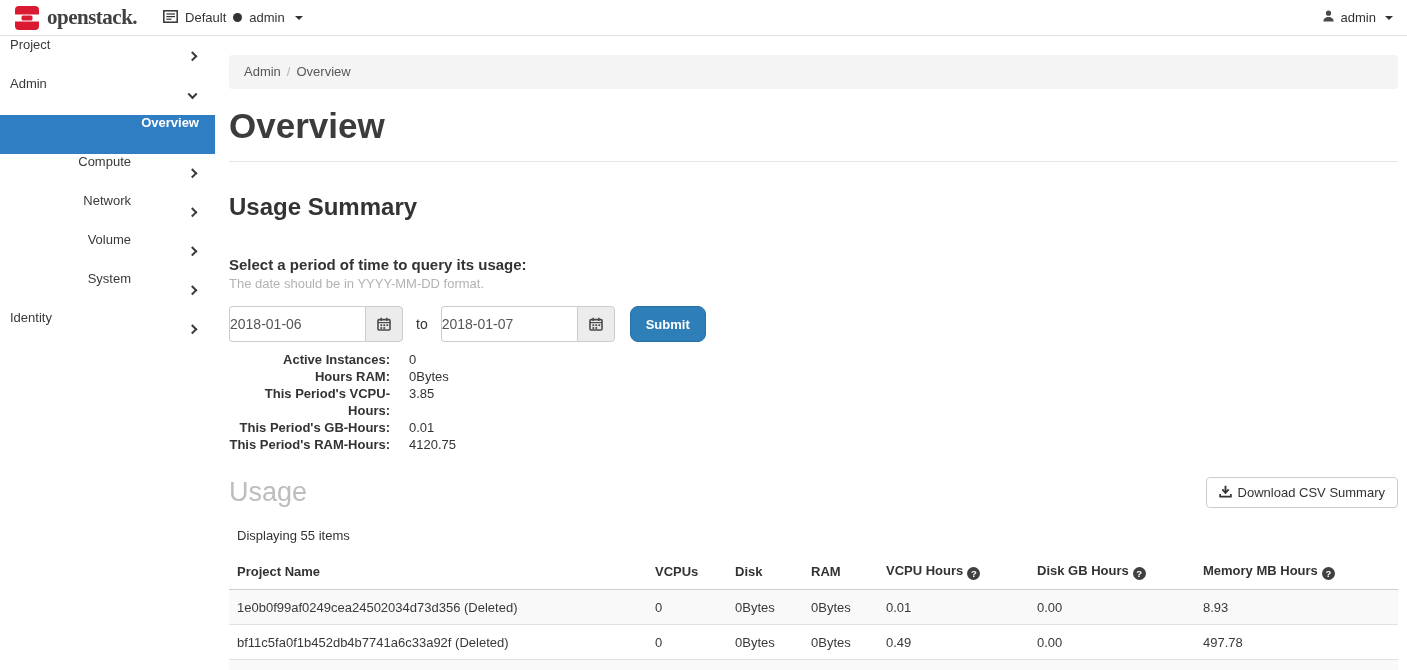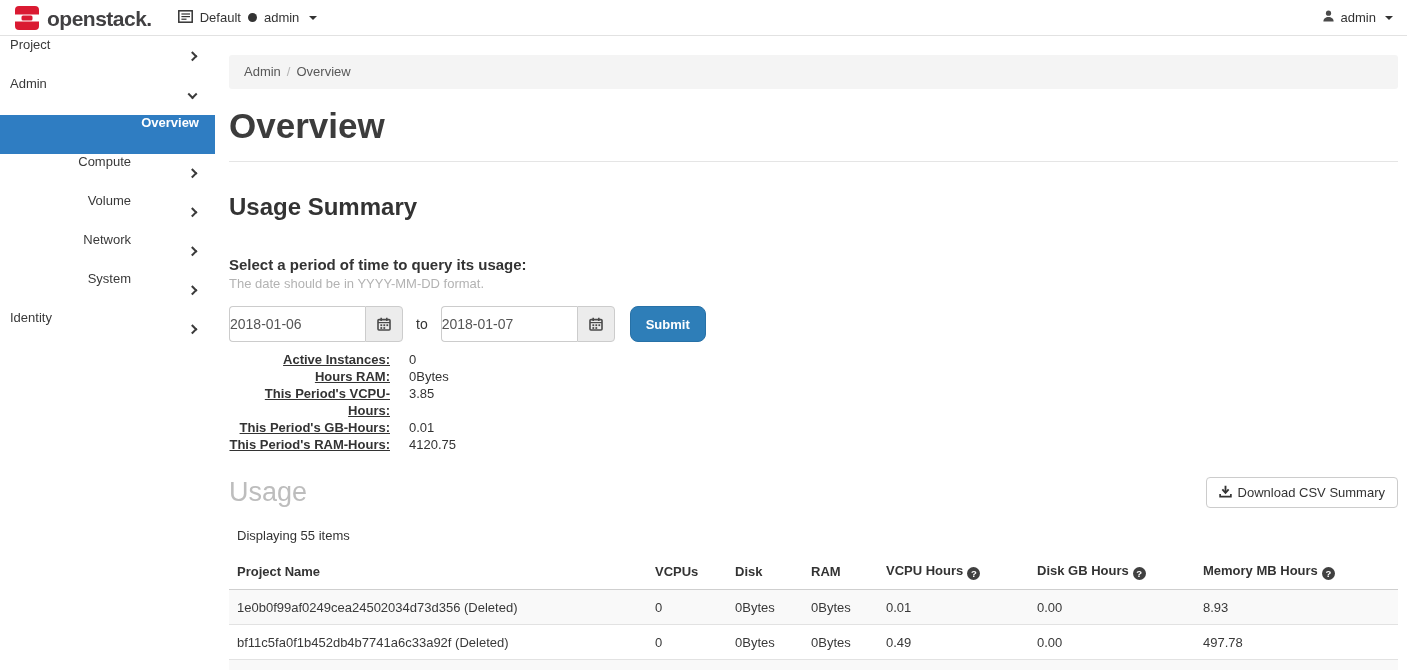--- a/index.html
+++ b/index.html
@@ -2,21 +2,21 @@
 <html><head>
 <meta charset="utf-8">
 <style>
   * { margin: 0; padding: 0; box-sizing: border-box; }
   html, body { width: 1407px; height: 670px; overflow: hidden; background: #fff;
     font-family: "Liberation Sans", sans-serif; color: #333; }
 
   
   .topbar { height: 36px; display: flex; align-items: center; padding: 0 14px;
     border-bottom: 1px solid #e2e2e2; background: #fff; }
-  .brand { display: flex; align-items: flex-end; gap: 7px; cursor: pointer; }
+  .brand { display: flex; align-items: flex-start; gap: 7px; cursor: pointer; font-family: Liberation Serif, serif; }
   .brand-text { font-size: 21px; font-weight: bold; color: #414042; letter-spacing: -0.5px; }
   .ctx-switcher { display: flex; align-items: center; gap: 7px; margin-left: 26px;
     font-size: 13px; color: #333; cursor: pointer; }
   .dot { width: 9px; height: 9px; border-radius: 50%; background: #333; display: inline-block; }
   .caret { display: inline-block; width: 0; height: 0; border-left: 4px solid transparent;
     border-right: 4px solid transparent; border-top: 4px solid #333; margin-left: 3px; }
   .user-menu { margin-left: auto; display: flex; align-items: center; gap: 6px;
     font-size: 13px; color: #333; cursor: pointer; }
 
   
@@ -52,21 +52,21 @@
     font-family: "Liberation Sans", sans-serif; outline: none; }
   .addon { width: 38px; height: 36px; background: #ececec; border: 1px solid #ccc;
     border-radius: 0 4px 4px 0; display: flex; align-items: center; justify-content: center; cursor: pointer; }
   .to-label { margin: 0 13px; font-size: 14px; }
   .btn-primary { margin-left: 15px; height: 36px; padding: 0 15px; background: #2e7eb8;
     border: 1px solid #2771a7; border-radius: 8px; color: #fff; font-size: 13px;
     font-weight: 600; cursor: pointer; font-family: "Liberation Sans", sans-serif; }
 
   .stats { margin-top: 9px; }
   .stat-row { display: flex; line-height: 17px; font-size: 13px; }
-  .stat-row dt { width: 161px; text-align: right; font-weight: bold; color: #333; text-decoration: underline; }
+  .stat-row dt { width: 161px; text-align: right; font-weight: bold; color: #333; }
   .stat-row dd { margin-left: 19px; color: #333; }
 
   
   .usage-head { display: flex; align-items: center; justify-content: space-between; margin-top: 24px; }
   .usage-title { font-size: 27px; font-weight: 400; color: #bdbdbd; }
   .btn-default { height: 31px; padding: 0 12px; background: #fff; border: 1px solid #ccc;
     border-radius: 4px; font-size: 13px; color: #333; cursor: pointer; display: flex;
     align-items: center; gap: 6px; font-family: "Liberation Sans", sans-serif; }
   .count-text { font-size: 13px; margin: 20px 0 11px 0; padding-left: 8px; }
 
@@ -137,25 +137,25 @@
       <span class="chev down"></span>
     </div>
     <div class="nav-row selected">
       <span class="lbl">Overview</span>
     </div>
     <div class="nav-row lvl2">
       <span class="lbl">Compute</span>
       <span class="chev right"></span>
     </div>
     <div class="nav-row lvl2">
+      <span class="lbl">Network</span>
+      <span class="chev right"></span>
+    </div>
+    <div class="nav-row lvl2">
       <span class="lbl">Volume</span>
-      <span class="chev right"></span>
-    </div>
-    <div class="nav-row lvl2">
-      <span class="lbl">Network</span>
       <span class="chev right"></span>
     </div>
     <div class="nav-row lvl2">
       <span class="lbl">System</span>
       <span class="chev right"></span>
     </div>
     <div class="nav-row lvl1">
       <span class="lbl">Identity</span>
       <span class="chev right"></span>
     </div>

